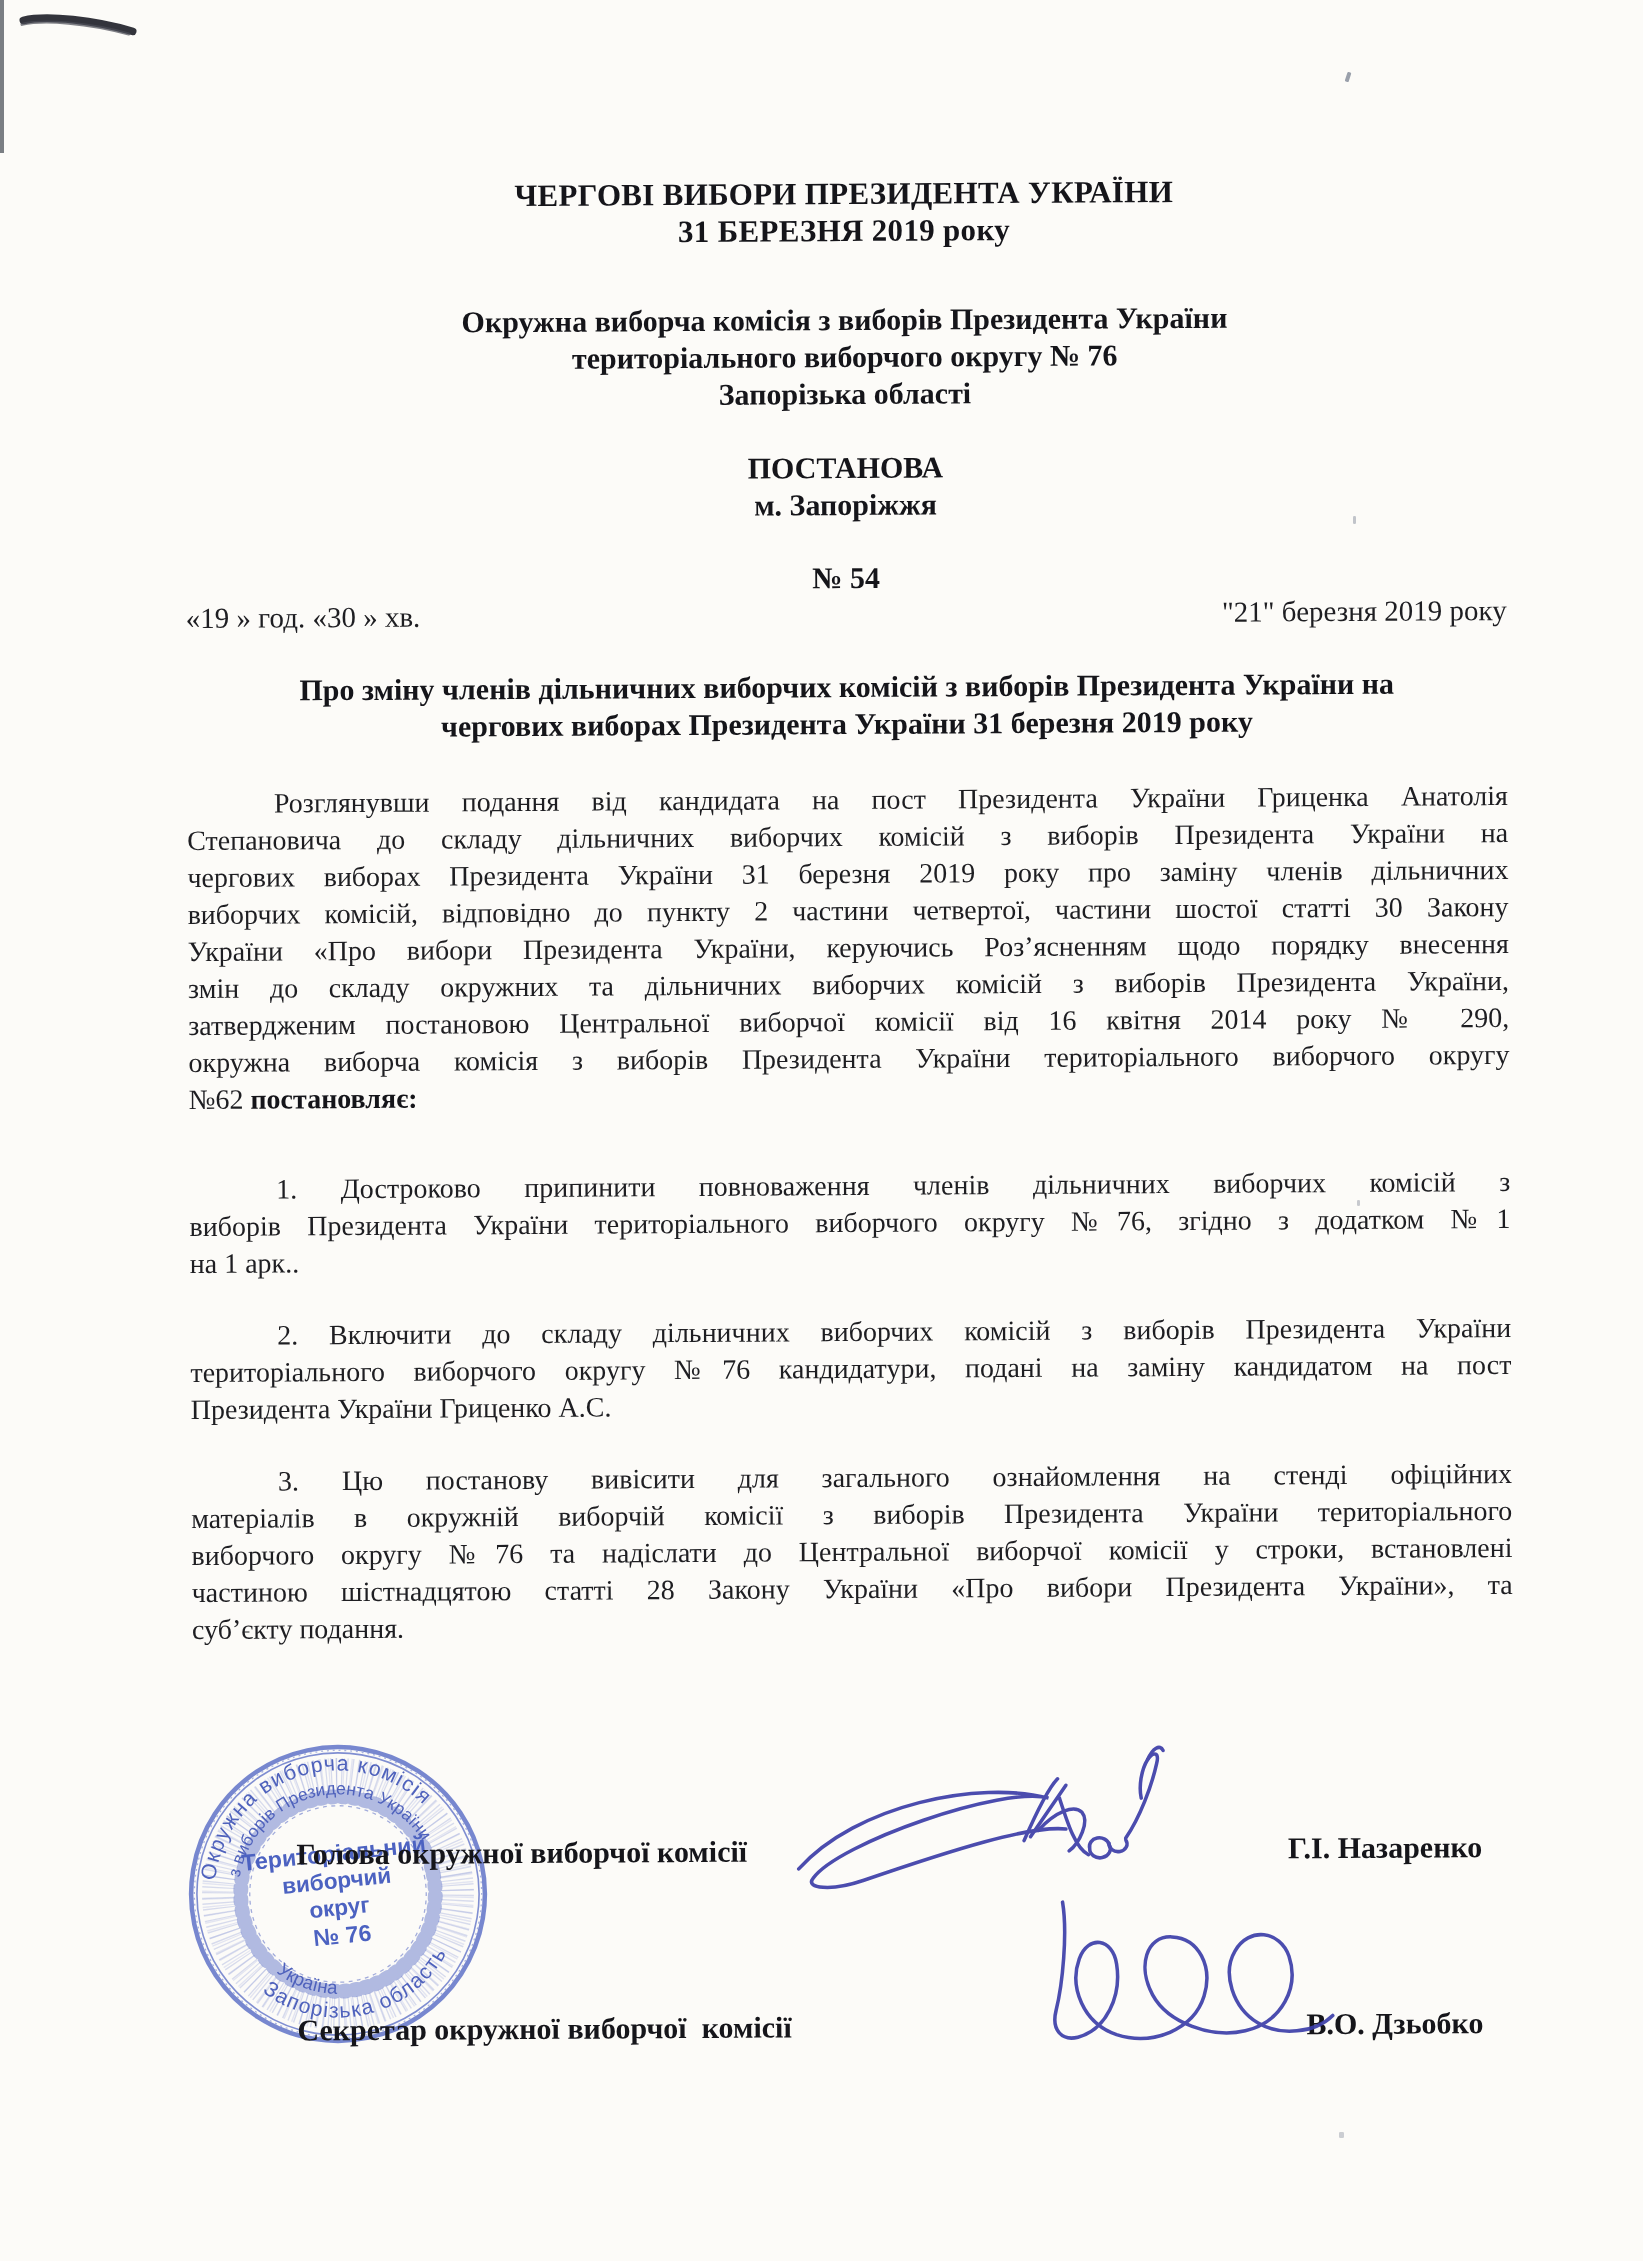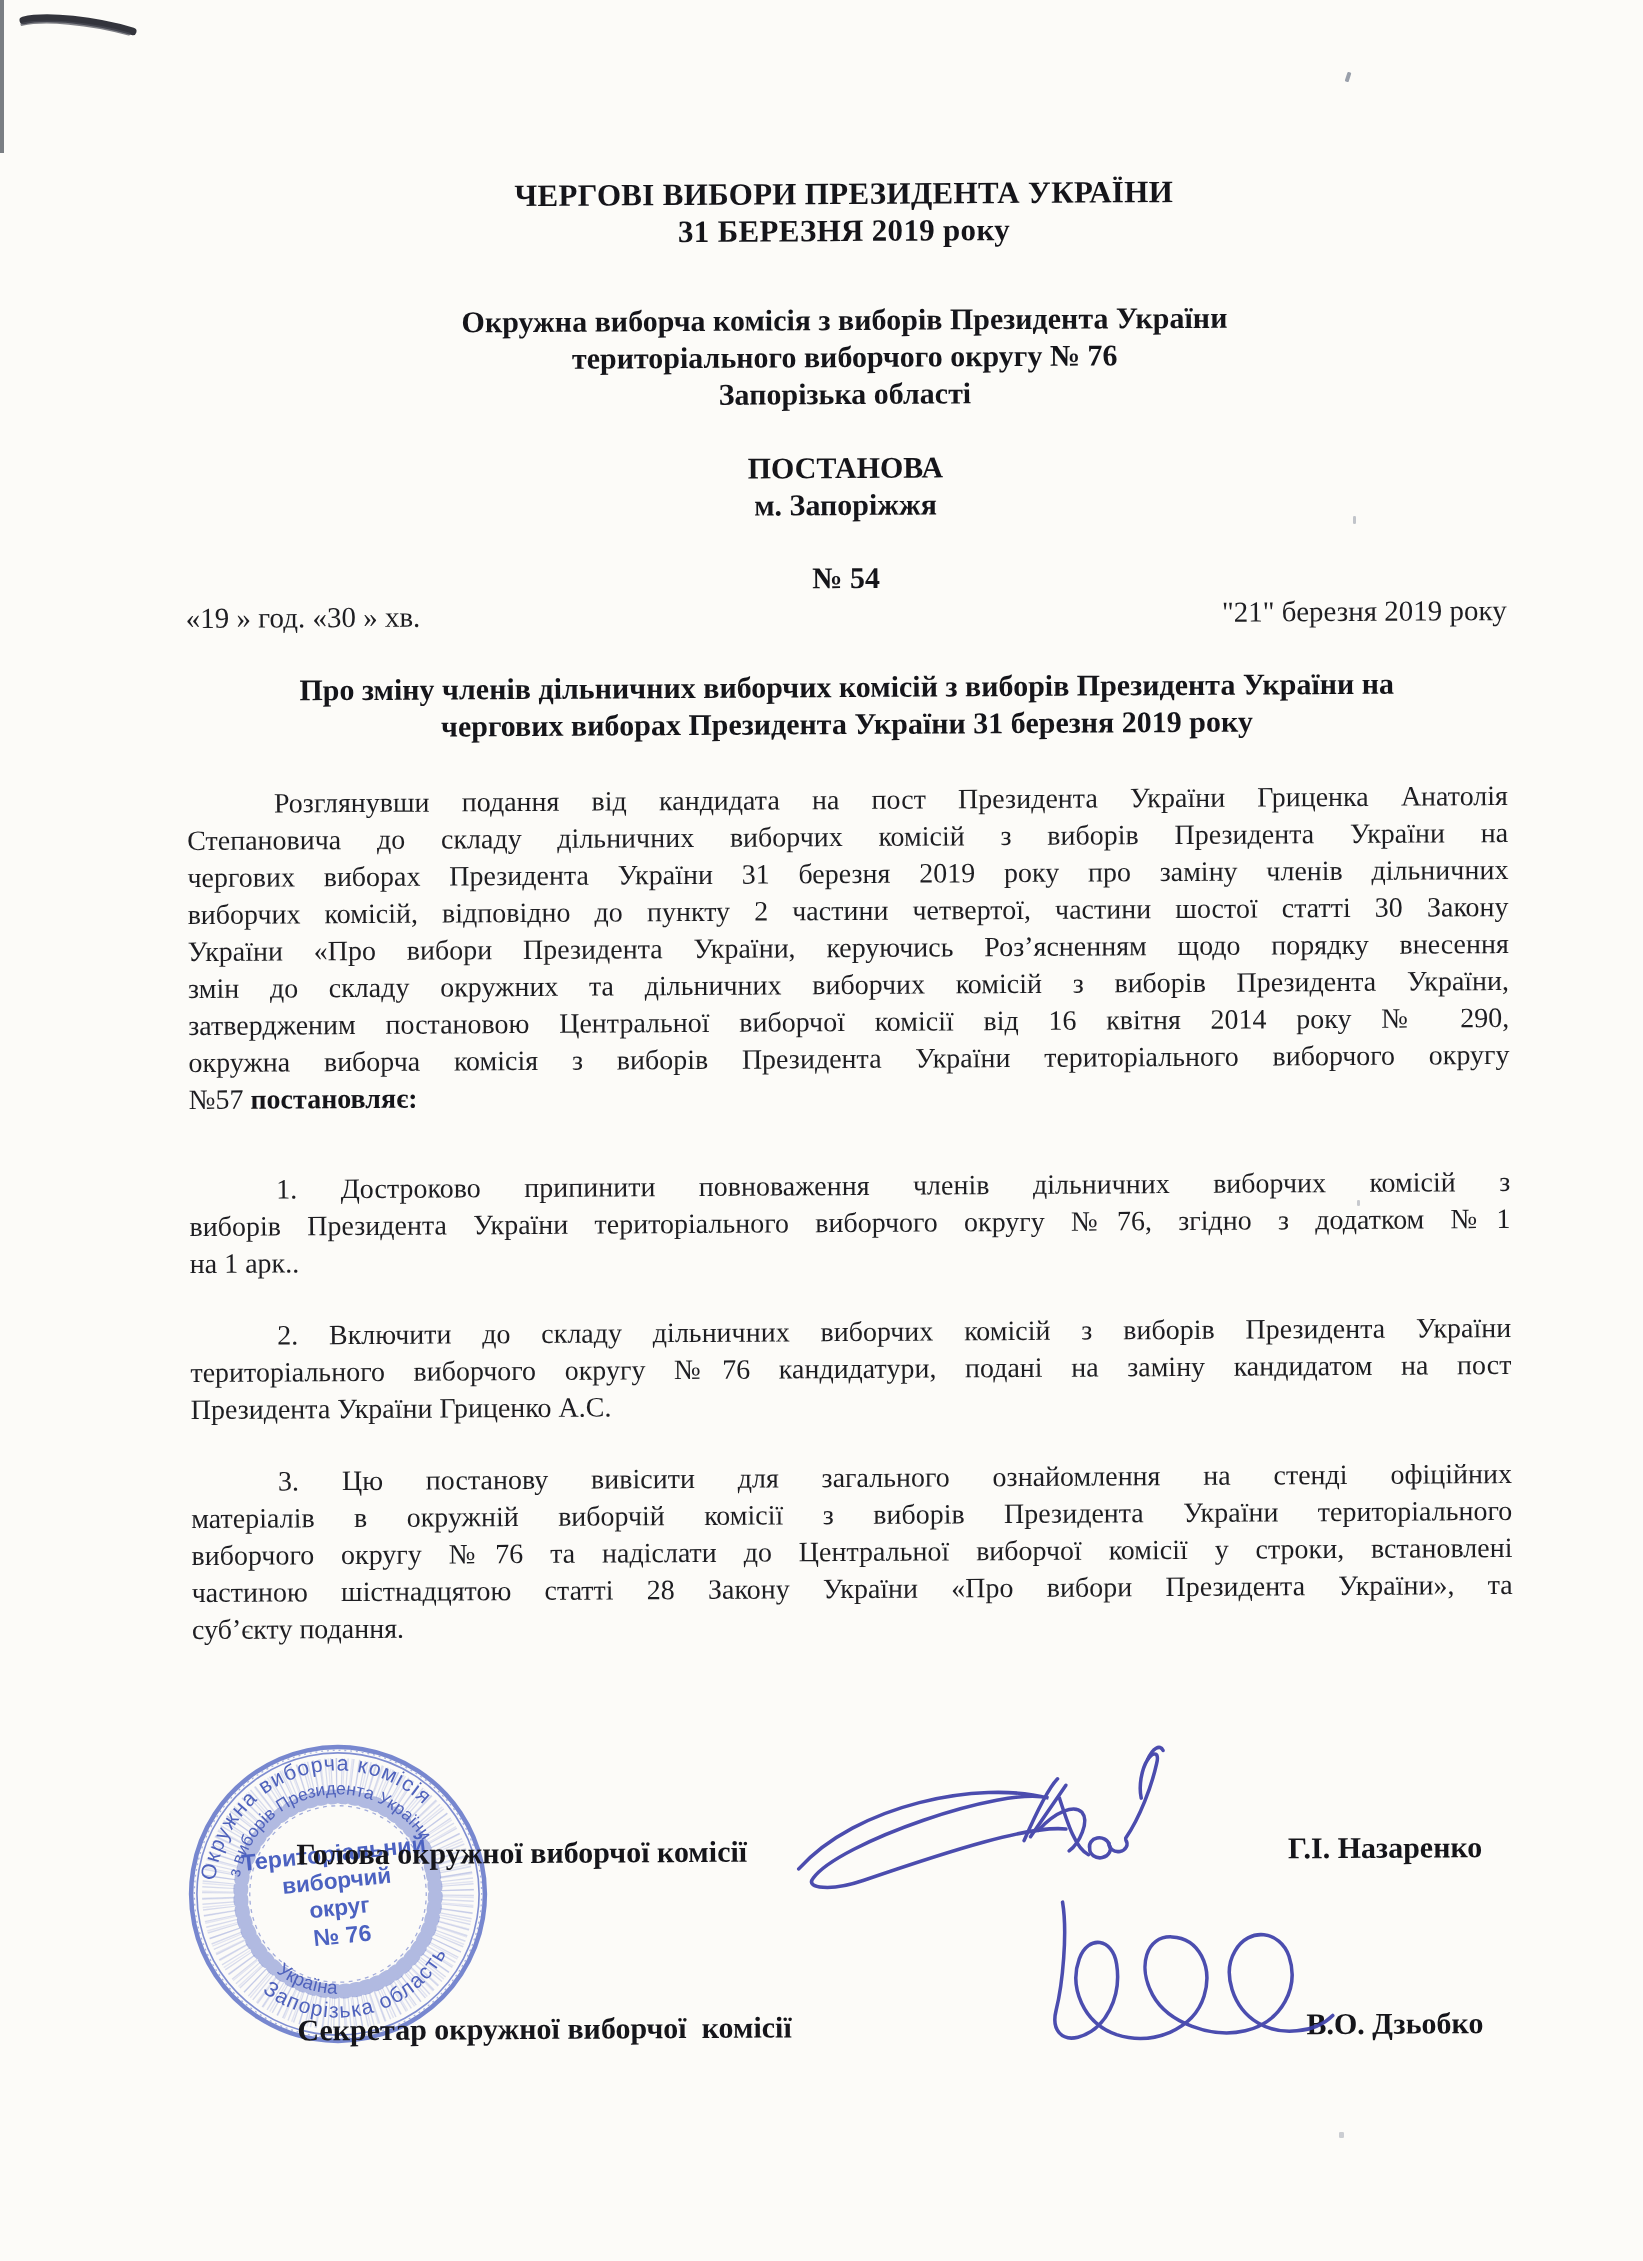--- a/index.html
+++ b/index.html
@@ -130,21 +130,21 @@
       <div>
           <div class="jline first">Розглянувши подання від кандидата на пост Президента України Гриценка Анатолія</div>
           <div class="jline">Степановича до складу дільничних виборчих комісій з виборів Президента України на</div>
           <div class="jline">чергових виборах Президента України 31 березня 2019 року про заміну членів дільничних</div>
           <div class="jline">виборчих комісій, відповідно до пункту 2 частини четвертої, частини шостої статті 30 Закону</div>
           <div class="jline">України «Про вибори Президента України, керуючись Роз’ясненням щодо порядку внесення</div>
           <div class="jline">змін до складу окружних та дільничних виборчих комісій з виборів Президента України,</div>
           <div class="jline">затвердженим постановою Центральної виборчої комісії від 16 квітня 2014 року № 290,</div>
           <div class="jline">окружна виборча комісія з виборів Президента України територіального виборчого округу</div>
         </div>
-      <div class="intro-last"><span>№57 </span><b>постановляє:</b></div>
+      <div class="intro-last"><span>№62 </span><b>постановляє:</b></div>
     </div>
 
     <div class="para p-item1">
       <div>
           <div class="jline first">1. Достроково припинити повноваження членів дільничних виборчих комісій з</div>
           <div class="jline">виборів Президента України територіального виборчого округу №76, згідно з додатком №1</div>
           <div class="jline last">на 1 арк..</div>
         </div>
     </div>
 

